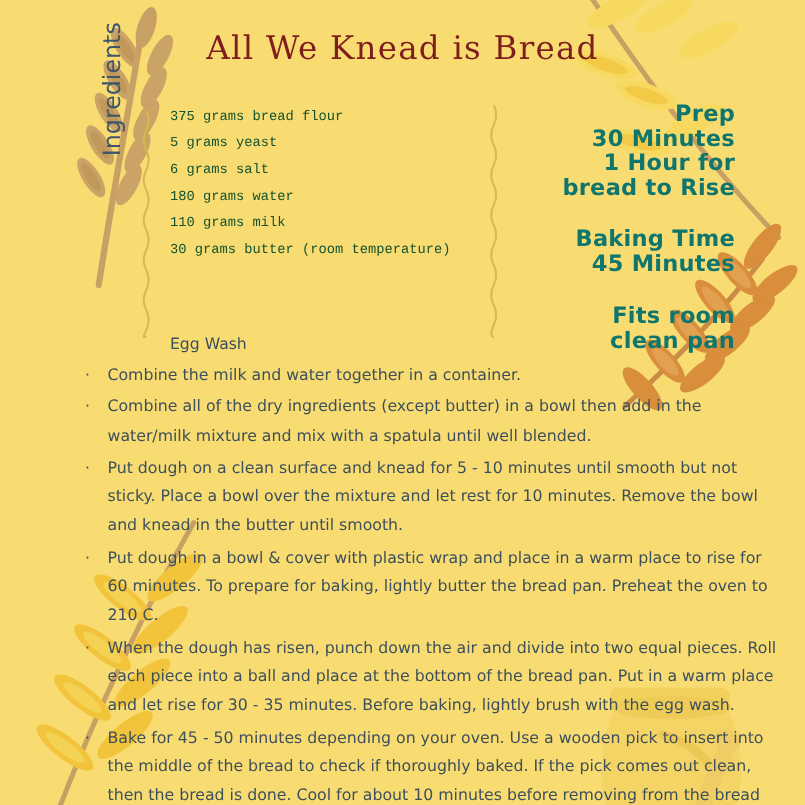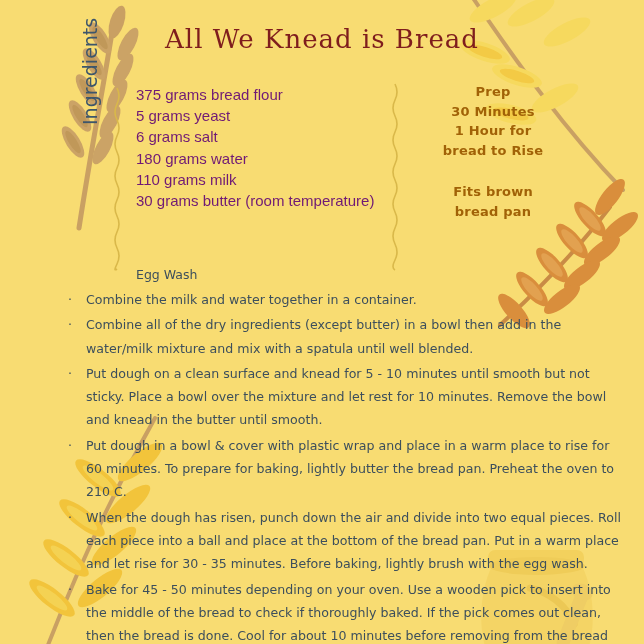--- a/index.html
+++ b/index.html
@@ -61,23 +61,23 @@
   }
 
   
   #ingredients-list {
     position:absolute;
     left:136px; top:84px;
     z-index:5;
     width:250px;
   }
   .ing-line {
-    font-family:Liberation Sans, sans-serif;
-    font-size:15px;
-    color:#701a75;
+    font-family:Liberation Mono, monospace;
+    font-size:11px;
+    color:#14532d;
     line-height:21.2px;
     white-space:nowrap;
   }
   .ing-gap { height:17px; }
   .ing-head {
     font-family:"DejaVu Sans", sans-serif;
     font-size:12.5px;
     color:#3D4F5C;
     line-height:21.2px;
     margin-top:36px;
@@ -88,24 +88,25 @@
     position:absolute;
     left:398px; top:82px;
     width:190px;
     z-index:5;
     text-align:center;
   }
   .time-block { margin-bottom:22px; }
   .time-line {
     font-family:"DejaVu Sans", sans-serif;
     font-weight:bold;
-    font-size:13px;
-    color:#a16207;
+    font-size:18px;
+    color:#0f766e;
     line-height:19.5px;
     letter-spacing:0.2px;
+    text-align:right;
   }
 
   
   #instructions {
     position:absolute;
     left:62px; top:288px;
     width:560px;
     z-index:5;
   }
   .step {
@@ -274,22 +275,26 @@
   </div>
 
   <div id="timing-panel">
     <div class="time-block">
       <div class="time-line">Prep</div>
       <div class="time-line">30 Minutes</div>
       <div class="time-line">1 Hour for</div>
       <div class="time-line">bread to Rise</div>
     </div>
     <div class="time-block">
-      <div class="time-line">Fits brown</div>
-      <div class="time-line">bread pan</div>
+      <div class="time-line">Baking Time</div>
+      <div class="time-line">45 Minutes</div>
+    </div>
+    <div class="time-block">
+      <div class="time-line">Fits room</div>
+      <div class="time-line">clean pan</div>
     </div>
   </div>
 
   <div id="instructions">
     <div class="step">
       <span class="bullet">·</span>
       <span>Combine the milk and water together in a container.</span>
     </div>
     <div class="step">
       <span class="bullet">·</span>

